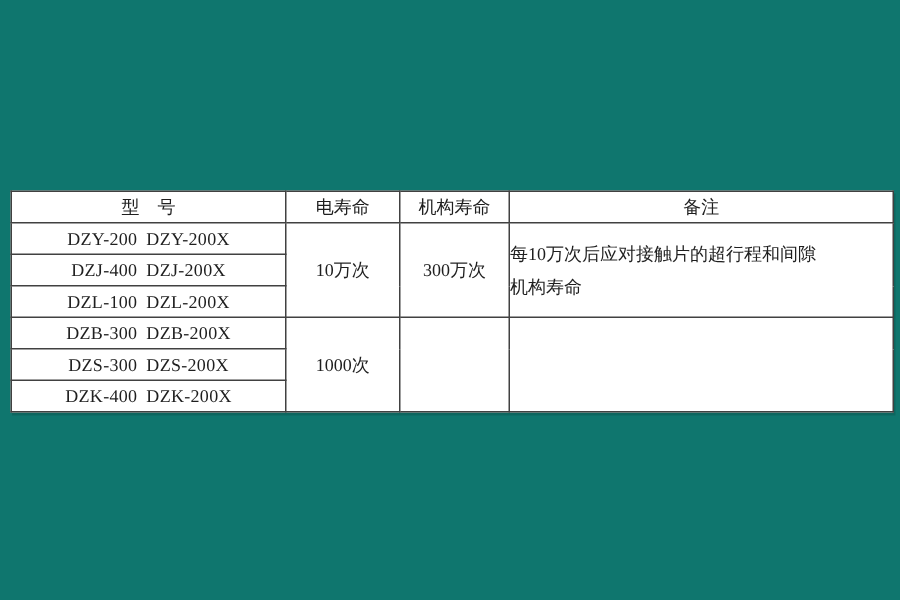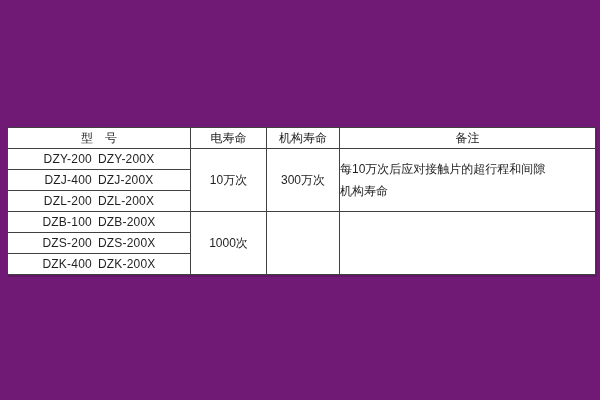--- a/index.html
+++ b/index.html
@@ -12,21 +12,22 @@
     background: #ffffff;
     overflow: hidden;
     font-family: "Liberation Sans", "DejaVu Sans", sans-serif;
     color: #1f1f1f;
     -webkit-font-smoothing: antialiased;
   }
   .page {
     position: relative;
     width: 600px;
     height: 400px;
-    background: #701a75;
+    background: #0f766e;
+    font-family: Liberation Serif, serif;
   }
   table.spec {
     position: absolute;
     left: 7px;
     top: 127px;
     width: 588px;
     border-collapse: collapse;
     table-layout: fixed;
     font-size: 12px;
     box-shadow: 1px 2px 0 rgba(0,0,0,0.13);
@@ -103,44 +104,44 @@
         <td>
           <div class="model-pair">
             <span>DZJ-400</span>
             <span>DZJ-200X</span>
           </div>
         </td>
       </tr>
       <tr>
         <td>
           <div class="model-pair">
-            <span>DZL-200</span>
+            <span>DZL-100</span>
             <span>DZL-200X</span>
           </div>
         </td>
       </tr>
 
       <tr>
         <td>
           <div class="model-pair">
-            <span>DZB-100</span>
+            <span>DZB-300</span>
             <span>DZB-200X</span>
           </div>
         </td>
         <td rowspan="3">1000次</td>
         <td rowspan="3"></td>
         <td rowspan="3" class="note-cell">
           <div class="note-line"></div>
           <div class="note-line"></div>
         </td>
       </tr>
       <tr>
         <td>
           <div class="model-pair">
-            <span>DZS-200</span>
+            <span>DZS-300</span>
             <span>DZS-200X</span>
           </div>
         </td>
       </tr>
       <tr>
         <td>
           <div class="model-pair">
             <span>DZK-400</span>
             <span>DZK-200X</span>
           </div>

